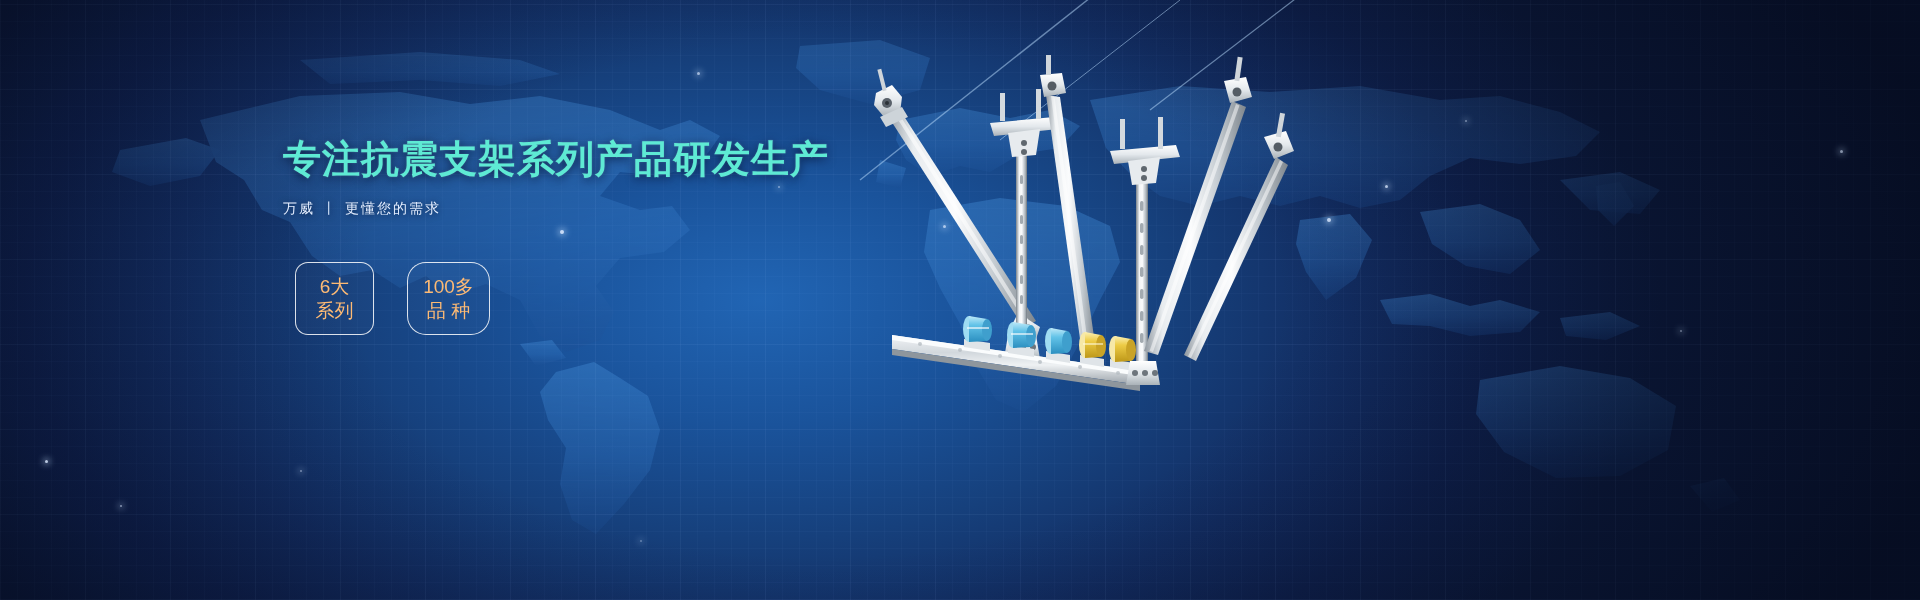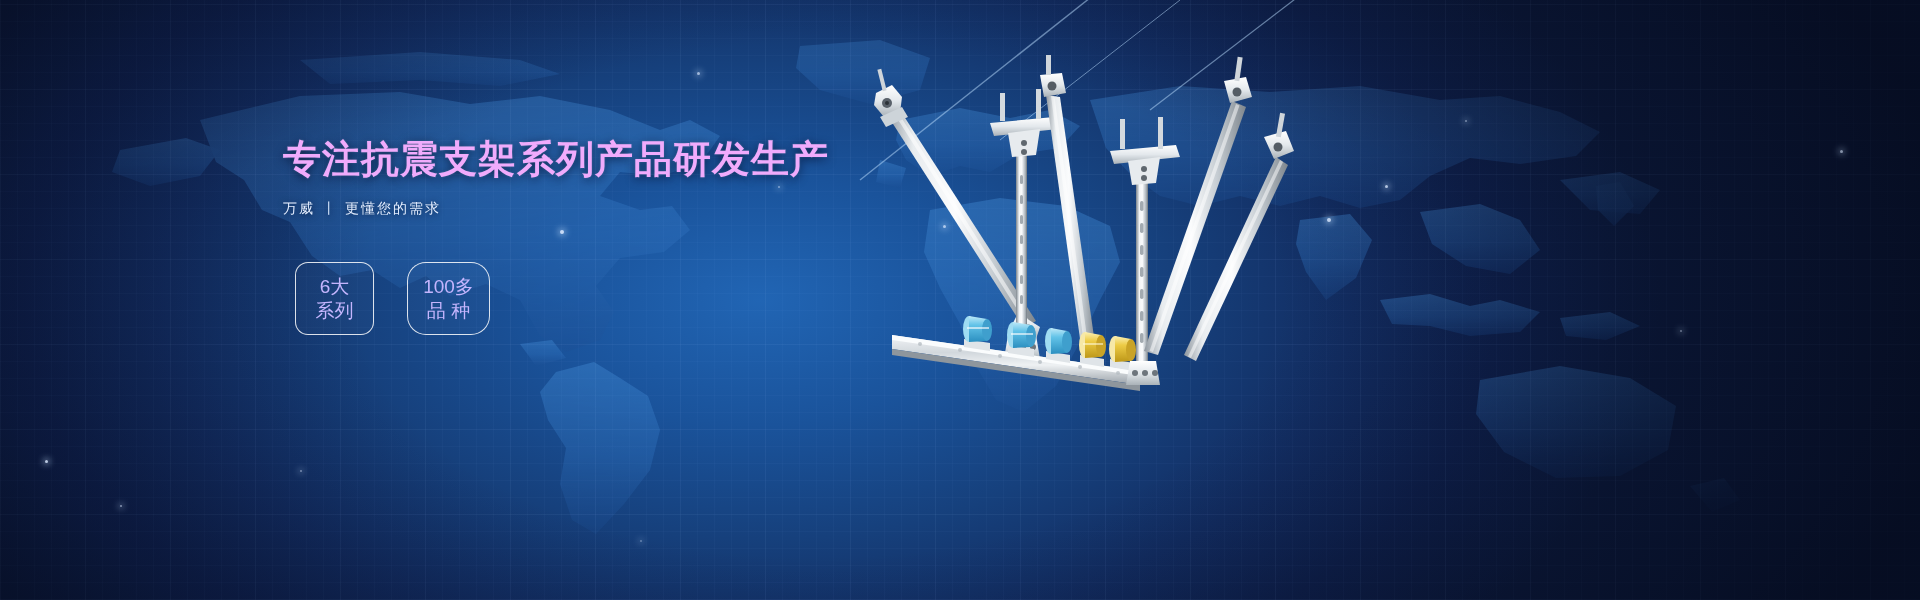--- a/index.html
+++ b/index.html
@@ -30,36 +30,36 @@
   }
   .map{position:absolute;left:0;top:0;width:1920px;height:600px;opacity:.55;}
   .streaks{position:absolute;inset:0;}
   .stars{position:absolute;inset:0;}
   .star{position:absolute;border-radius:50%;background:#dbe9ff;
         box-shadow:0 0 6px 2px rgba(200,225,255,.55);}
 
   
   .copy{position:absolute;left:283px;top:140px;width:520px;}
   .headline{
-    font-size:38px;font-weight:bold;color:#f0abfc;letter-spacing:1px;
+    font-size:38px;font-weight:bold;color:#5eead4;letter-spacing:1px;
     line-height:1;white-space:nowrap;
     text-shadow:0 2px 10px rgba(3,14,44,.75), 0 0 2px rgba(255,255,255,.25);
   }
   .subline{
     margin-top:22px;font-size:14px;color:#e4eeff;letter-spacing:2px;
     text-shadow:0 1px 6px rgba(3,14,44,.7);
   }
   .subline .bar{display:inline-block;margin:0 7px;color:#cfe0f8;}
 
   .badges{position:absolute;left:295px;top:262px;display:flex;gap:33px;}
   .badge{
     width:79px;height:73px;border:1px solid rgba(255,255,255,.85);
     border-radius:13px;display:flex;flex-direction:column;
     align-items:center;justify-content:center;
-    color:#c4b5fd;background:rgba(255,255,255,.02);
+    color:#fdba74;background:rgba(255,255,255,.02);
   }
   .badge .l1{font-size:19px;line-height:1.25;letter-spacing:0px;white-space:nowrap;}
   .badge .l2{font-size:19px;line-height:1.25;letter-spacing:0px;white-space:nowrap;}
   .badge.wide{width:83px;border-radius:19px;}
 
   
   .product{position:absolute;left:840px;top:55px;width:470px;height:350px;}
 </style>
 </head>
 <body>

